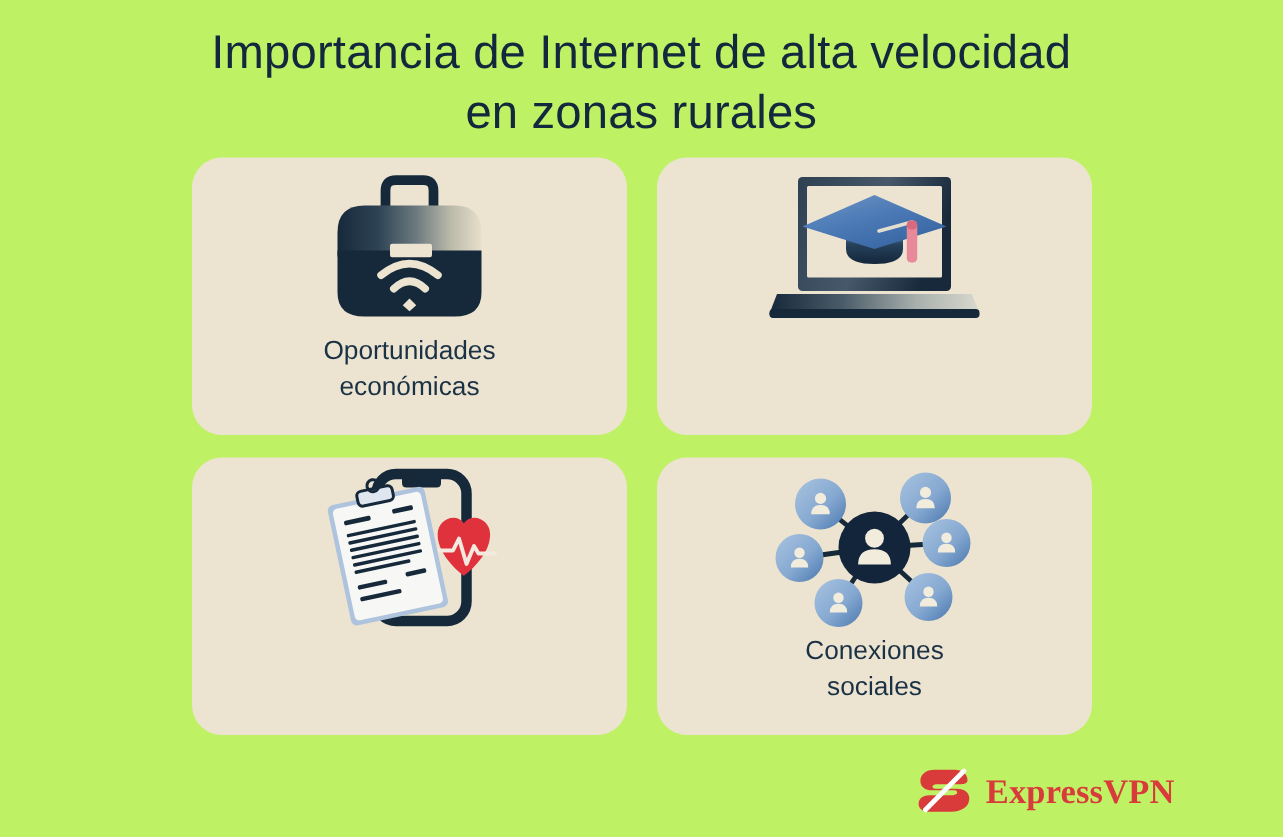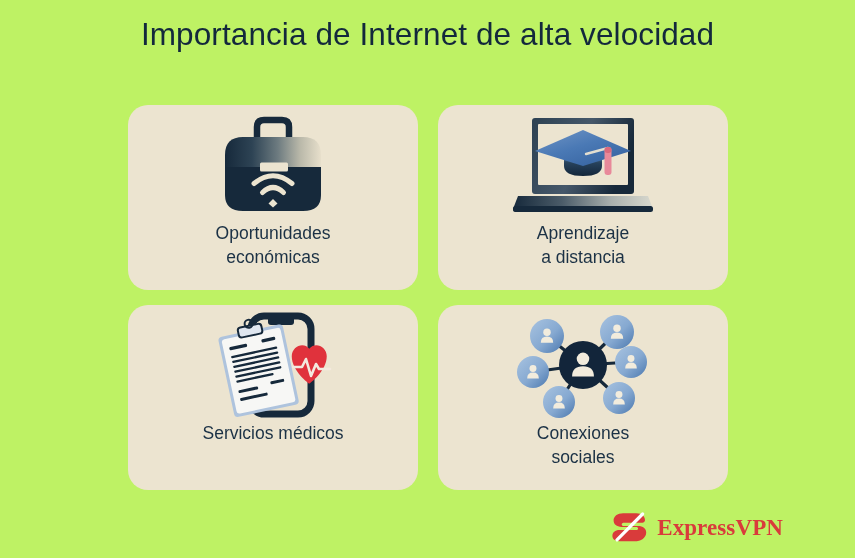--- a/index.html
+++ b/index.html
@@ -95,20 +95,21 @@
     line-height: 1;
   }
 </style>
 </head>
 <body>
 
 <div id="infographic">
 
   <div id="title">
     <span class="tline">Importancia de Internet de alta velocidad</span>
+    <span class="tline">en zonas rurales</span>
   </div>
 
   <div id="cards">
 
     <div class="card">
       <div class="card-icon">
         <svg width="118" height="100" viewBox="0 0 118 100" aria-hidden="true">
           <defs>
             <linearGradient id="bcTop" x1="0" y1="0" x2="1" y2="0">
               <stop offset="0%" stop-color="#16293b"></stop>
@@ -175,24 +176,20 @@
           <path d="M56 38 L56 52 Q56 62 75 62 Q94 62 94 52 L94 38 Z" fill="url(#capBody)"></path>
 
           <path d="M75 16 L123 37 L75 52 L27 37 Z" fill="url(#capBoard)"></path>
 
           <path d="M78 40 L100 34" stroke="#e3ded0" stroke-width="2.4" stroke-linecap="round" fill="none"></path>
 
           <rect x="96.5" y="33" width="7" height="28" rx="3" fill="#e8899a"></rect>
           <rect x="96.5" y="33" width="7" height="6" rx="3" fill="#d9697d"></rect>
         </svg>
       </div>
-      <div class="card-label">
-        <span class="lline">Aprendizaje</span>
-        <span class="lline">a distancia</span>
-      </div>
     </div>
 
     <div class="card">
       <div class="card-icon">
         <svg width="124" height="106" viewBox="0 0 124 106" aria-hidden="true">
 
           <rect x="40" y="4" width="60" height="98" rx="13" fill="none" stroke="#16293b" stroke-width="7"></rect>
           <path d="M57 6 L83 6 L83 10 Q83 13 80 13 L60 13 Q57 13 57 10 Z" fill="#16293b"></path>
 
           <g transform="translate(62,33)">
@@ -219,21 +216,20 @@
               <rect x="23" y="64" width="38" height="2.3" rx="1"></rect>
             </g>
 
             <rect x="23" y="74" width="20" height="3" rx="1.2" fill="#16293b"></rect>
             <rect x="56" y="72" width="14" height="3" rx="1.2" fill="#16293b"></rect>
             <rect x="23" y="82" width="28" height="3" rx="1.2" fill="#16293b"></rect>
           </g>
         </svg>
       </div>
       <div class="card-label">
-        <span class="lline">Servicios médicos</span>
       </div>
     </div>
 
     <div class="card">
       <div class="card-icon">
         <svg width="136" height="110" viewBox="0 0 136 110" aria-hidden="true">
           <defs>
             <linearGradient id="nodeG" x1="0" y1="0" x2="1" y2="1">
               <stop offset="0%" stop-color="#a8c3e0"></stop>
               <stop offset="55%" stop-color="#86a9d1"></stop>

